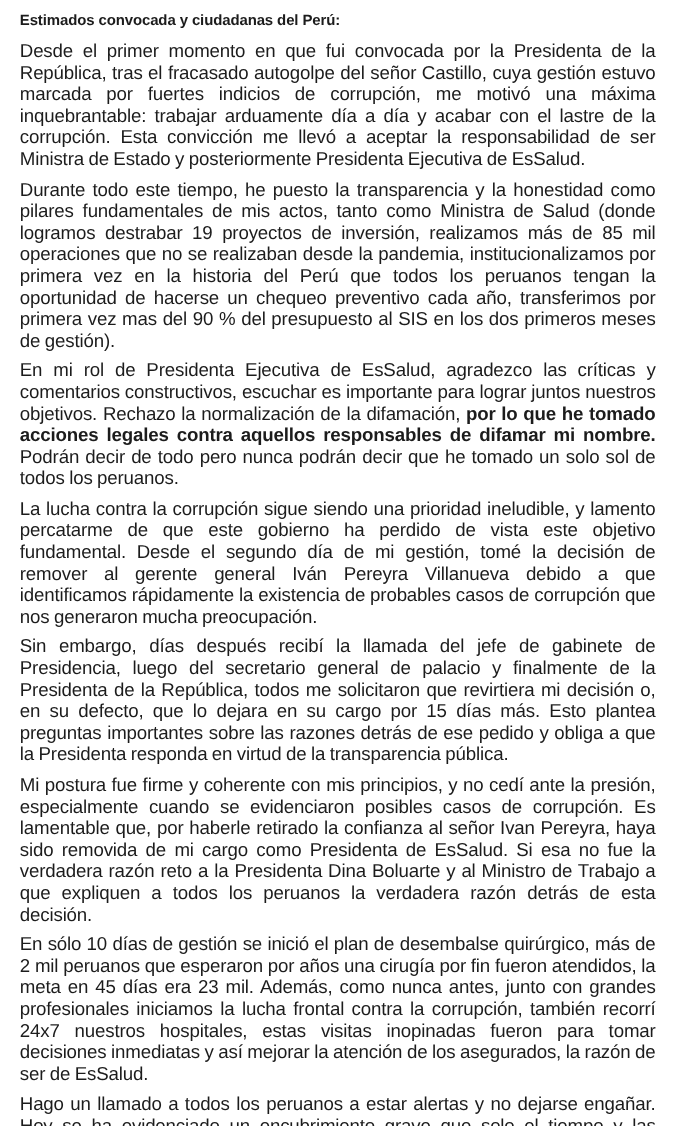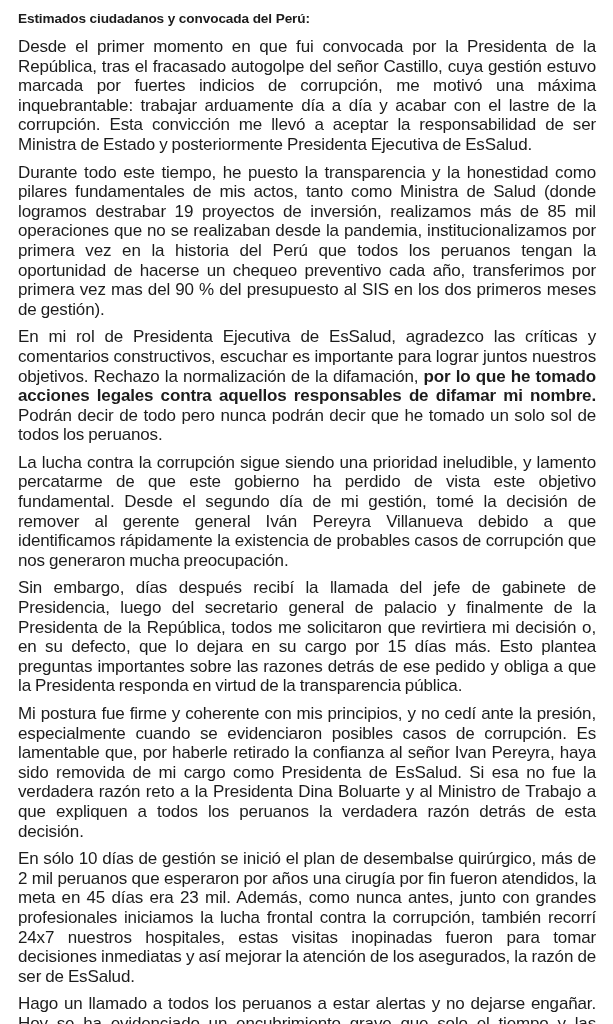--- a/index.html
+++ b/index.html
@@ -34,21 +34,21 @@
     margin: 0 0 8px 0;
   }
   .bold-inline {
     font-weight: bold;
   }
 </style>
 </head>
 <body>
 
 <main class="doc">
-  <h1 class="salutation">Estimados ciudadanos y convocada del Perú:</h1>
+  <h1 class="salutation">Estimados convocada y ciudadanas del Perú:</h1>
 
   <p>Desde el primer momento en que fui convocada por la Presidenta de la República, tras el fracasado autogolpe del señor Castillo, cuya gestión estuvo marcada por fuertes indicios de corrupción, me motivó una máxima inquebrantable: trabajar arduamente día a día y acabar con el lastre de la corrupción. Esta convicción me llevó a aceptar la responsabilidad de ser Ministra de Estado y posteriormente Presidenta Ejecutiva de EsSalud.</p>
 
   <p>Durante todo este tiempo, he puesto la transparencia y la honestidad como pilares fundamentales de mis actos, tanto como Ministra de Salud (donde logramos destrabar 19 proyectos de inversión, realizamos más de 85 mil operaciones que no se realizaban desde la pandemia, institucionalizamos por primera vez en la historia del Perú que todos los peruanos tengan la oportunidad de hacerse un chequeo preventivo cada año, transferimos por primera vez mas del 90 % del presupuesto al SIS en los dos primeros meses de gestión).</p>
 
   <p><span>En mi rol de Presidenta Ejecutiva de EsSalud,  agradezco las críticas y comentarios constructivos, escuchar es importante para lograr juntos nuestros objetivos. Rechazo la normalización de la difamación, </span><span class="bold-inline">por lo que he tomado acciones legales contra aquellos responsables de difamar mi nombre.</span><span> Podrán decir de todo pero nunca podrán decir que he tomado un solo sol de todos los peruanos.</span></p>
 
   <p>La lucha contra la corrupción sigue siendo una prioridad ineludible, y lamento percatarme de que este gobierno ha perdido de vista este objetivo fundamental. Desde el segundo día de mi gestión, tomé la decisión de remover al gerente general Iván Pereyra Villanueva debido a que identificamos rápidamente la existencia de probables casos de corrupción que nos generaron mucha preocupación.</p>
 
   <p>Sin embargo, días después recibí la llamada del jefe de gabinete de Presidencia, luego del secretario general de palacio y finalmente de la Presidenta de la República, todos me solicitaron que revirtiera mi decisión o, en su defecto, que lo dejara  en su cargo por  15 días más. Esto plantea preguntas importantes sobre las razones detrás de ese pedido y obliga a que la Presidenta responda en virtud de la transparencia pública.</p>

